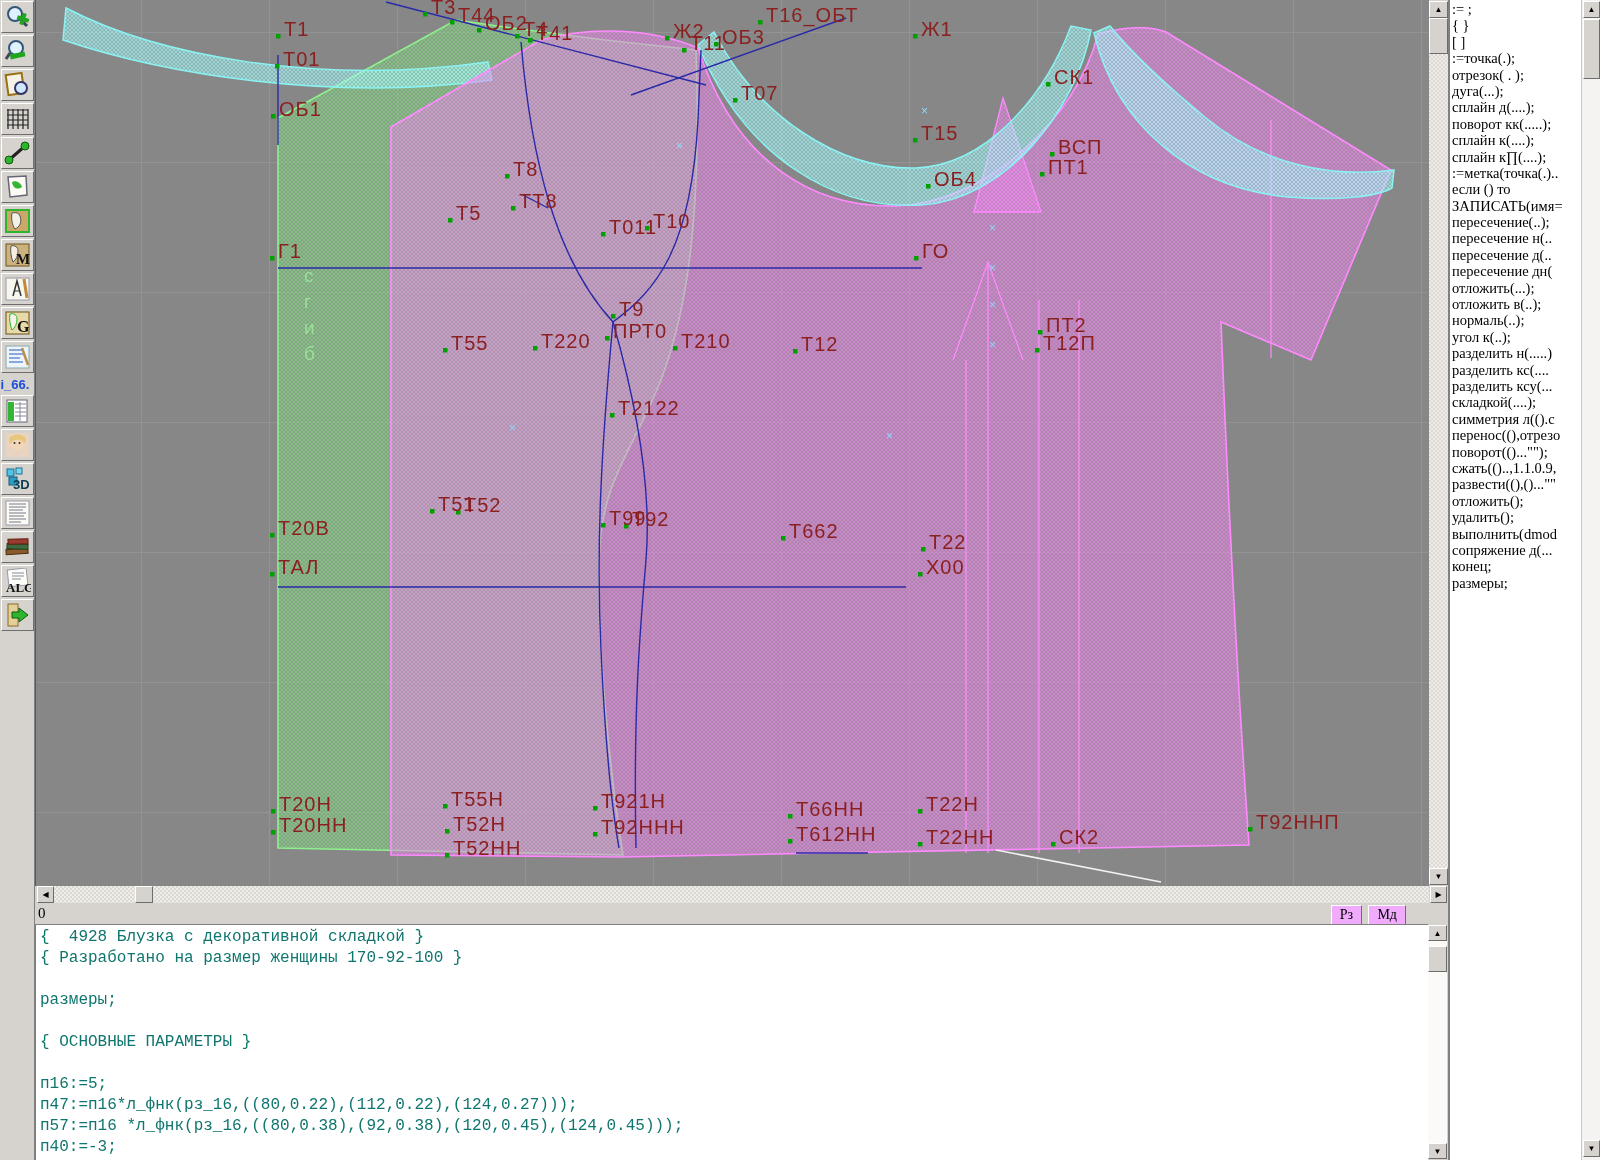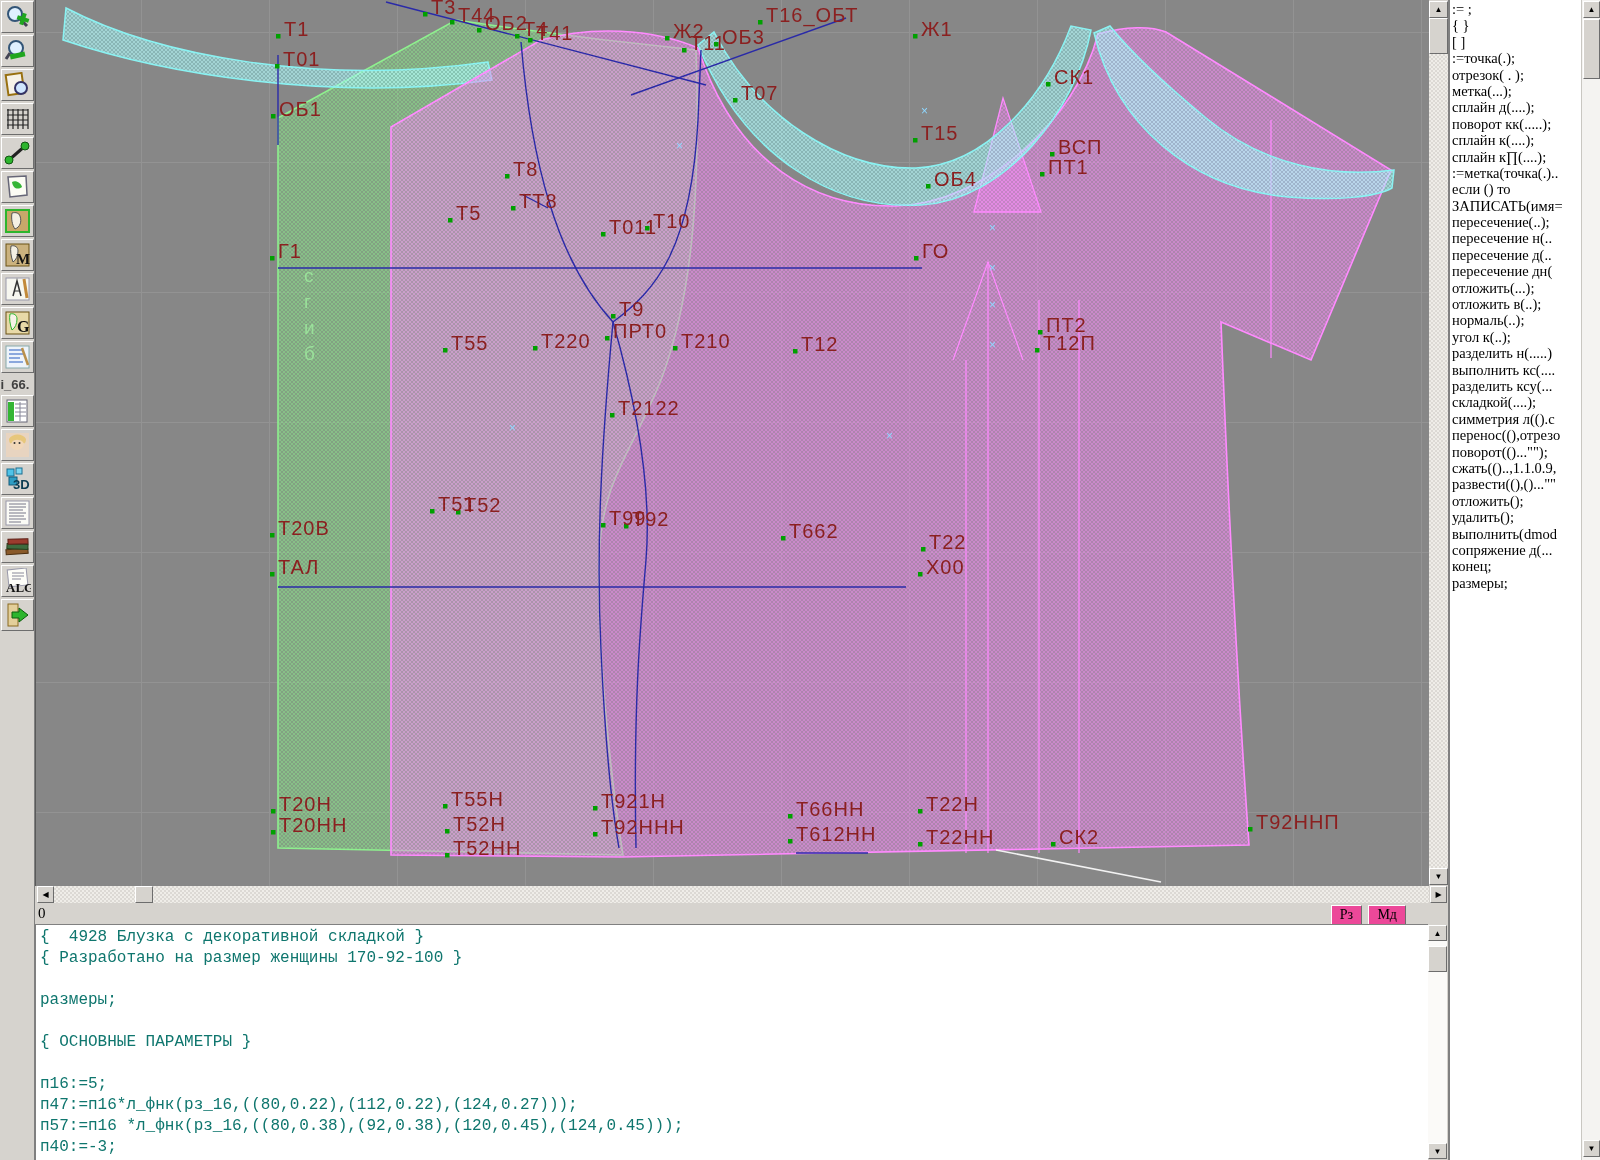--- a/index.html
+++ b/index.html
@@ -4,21 +4,21 @@
 <style>
   html,body{margin:0;padding:0;width:1600px;height:1160px;overflow:hidden;
     font-family:"Liberation Sans",sans-serif;background:#d6d3ce;}
   *{box-sizing:border-box;}
   
   #toolbar{position:absolute;left:0;top:0;width:35px;height:1160px;background:#d6d3ce;
     border-right:1px solid #808080;display:flex;flex-direction:column;align-items:center;padding-top:1px;}
   .ticon{width:33px;height:32px;margin-bottom:2px;background:#d6d3ce;position:relative;
     border:1px solid;border-color:#ffffff #6d6d6d #6d6d6d #ffffff;cursor:pointer;flex:none;
     display:flex;align-items:center;justify-content:center;overflow:hidden;}
-  .tlabel{width:35px;height:20px;font-weight:bold;font-size:13px;color:#404040;text-align:left;
+  .tlabel{width:35px;height:20px;font-weight:bold;font-size:13px;color:#1d4ed8;text-align:left;
     padding-left:1px;line-height:20px;flex:none;font-family:"Liberation Sans",sans-serif;}
   
   #canvas-wrap{position:absolute;left:35px;top:0;width:1394px;height:886px;
     background-color:#878787;
     background-image:linear-gradient(to bottom,#939393 1px,transparent 1px),
                      linear-gradient(to right,#939393 1px,transparent 1px);
     background-size:100% 130px,128px 100%;background-position:105px 32px;
     border-left:1px solid #5a5a5a;}
   #canvas-svg{position:absolute;left:0;top:0;}
   
@@ -29,21 +29,21 @@
     background-image:linear-gradient(45deg,#dcd9d4 25%,transparent 25%,transparent 75%,#dcd9d4 75%),
                      linear-gradient(45deg,#dcd9d4 25%,transparent 25%,transparent 75%,#dcd9d4 75%);
     background-size:4px 4px;background-position:0 0,2px 2px;}
   .sb-thumb{position:absolute;background:#d6d3ce;border:1px solid;
     border-color:#ffffff #6d6d6d #6d6d6d #ffffff;cursor:pointer;}
   #v-scroll-canvas{position:absolute;left:1429px;top:0;width:19px;height:886px;}
   #h-scroll-canvas{position:absolute;left:35px;top:886px;width:1413px;height:18px;}
   #status-row{position:absolute;left:35px;top:904px;width:1413px;height:20px;background:#d6d3ce;
     font-family:"Liberation Serif",serif;font-size:15px;color:#000;}
   #status-zero{position:absolute;left:3px;top:1px;}
-  .mini-btn{position:absolute;top:1px;height:20px;background:#ec4899;border:1px solid;
+  .mini-btn{position:absolute;top:1px;height:20px;background:#f0abfc;border:1px solid;
     border-color:#ffffff #6d6d6d #6d6d6d #ffffff;font-family:"Liberation Serif",serif;
     font-size:14px;color:#000;text-align:center;line-height:16px;cursor:pointer;padding:0 8px;}
   
   #editor{position:absolute;left:35px;top:924px;width:1393px;height:284px;background:#ffffff;
     border-left:1px solid #808080;border-top:1px solid #808080;
     font-family:Liberation Mono, monospace;font-size:16px;color:#0f766e;
     padding:2px 0 0 4px;white-space:pre;overflow:hidden;cursor:text;}
   .ed-line{height:21px;line-height:21px;}
   #v-scroll-editor{position:absolute;left:1428px;top:924px;width:19px;height:236px;}
   
@@ -415,38 +415,38 @@
   <div class="sb-btn" style="left:0;top:219px;width:19px;height:16px;">▼</div>
 </div>
 
 <div id="cmd-panel">
   <ul id="cmd-list">
       <li>:= ;</li>
       <li>{ }</li>
       <li>[ ]</li>
       <li>:=точка(.);</li>
       <li>отрезок( . );</li>
-      <li>метка(...);</li>
+      <li>дуга(...);</li>
       <li>сплайн д(....);</li>
       <li>поворот кк(.....);</li>
       <li>сплайн к(....);</li>
       <li>сплайн к∏(....);</li>
       <li>:=метка(точка(.)..</li>
       <li>если () то</li>
       <li>ЗАПИСАТЬ(имя=</li>
       <li>пересечение(..);</li>
       <li>пересечение н(..</li>
       <li>пересечение д(..</li>
       <li>пересечение дн(</li>
       <li>отложить(...);</li>
       <li>отложить в(..);</li>
       <li>нормаль(..);</li>
       <li>угол к(..);</li>
       <li>разделить н(.....)</li>
-      <li>выполнить кс(....</li>
+      <li>разделить кс(....</li>
       <li>разделить ксу(...</li>
       <li>складкой(....);</li>
       <li>симметрия л(().с</li>
       <li>перенос((),отрезо</li>
       <li>поворот(()..."");</li>
       <li>сжать(()..,1.1.0.9,</li>
       <li>развести((),()...""</li>
       <li>отложить();</li>
       <li>удалить();</li>
       <li>выполнить(dmod</li>

